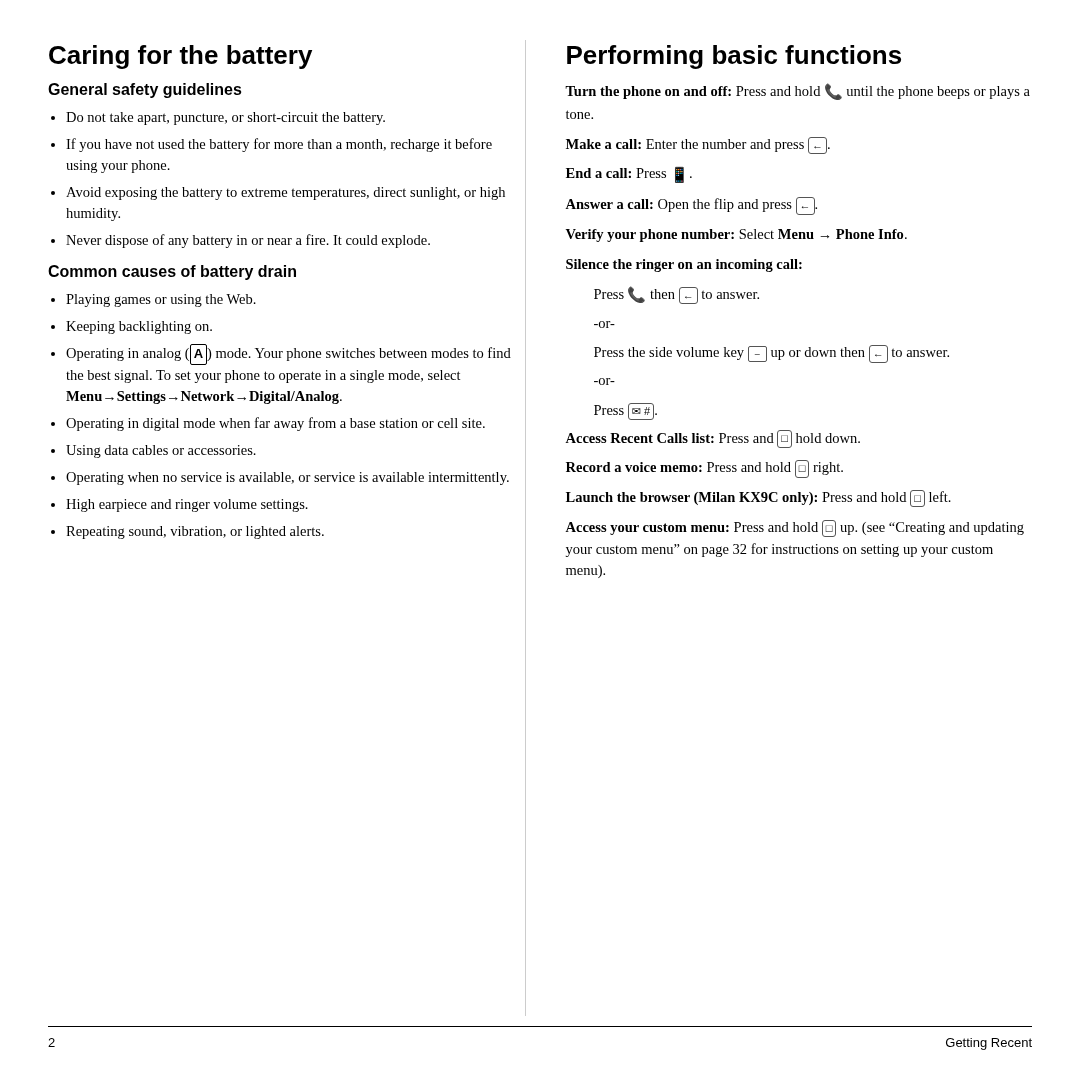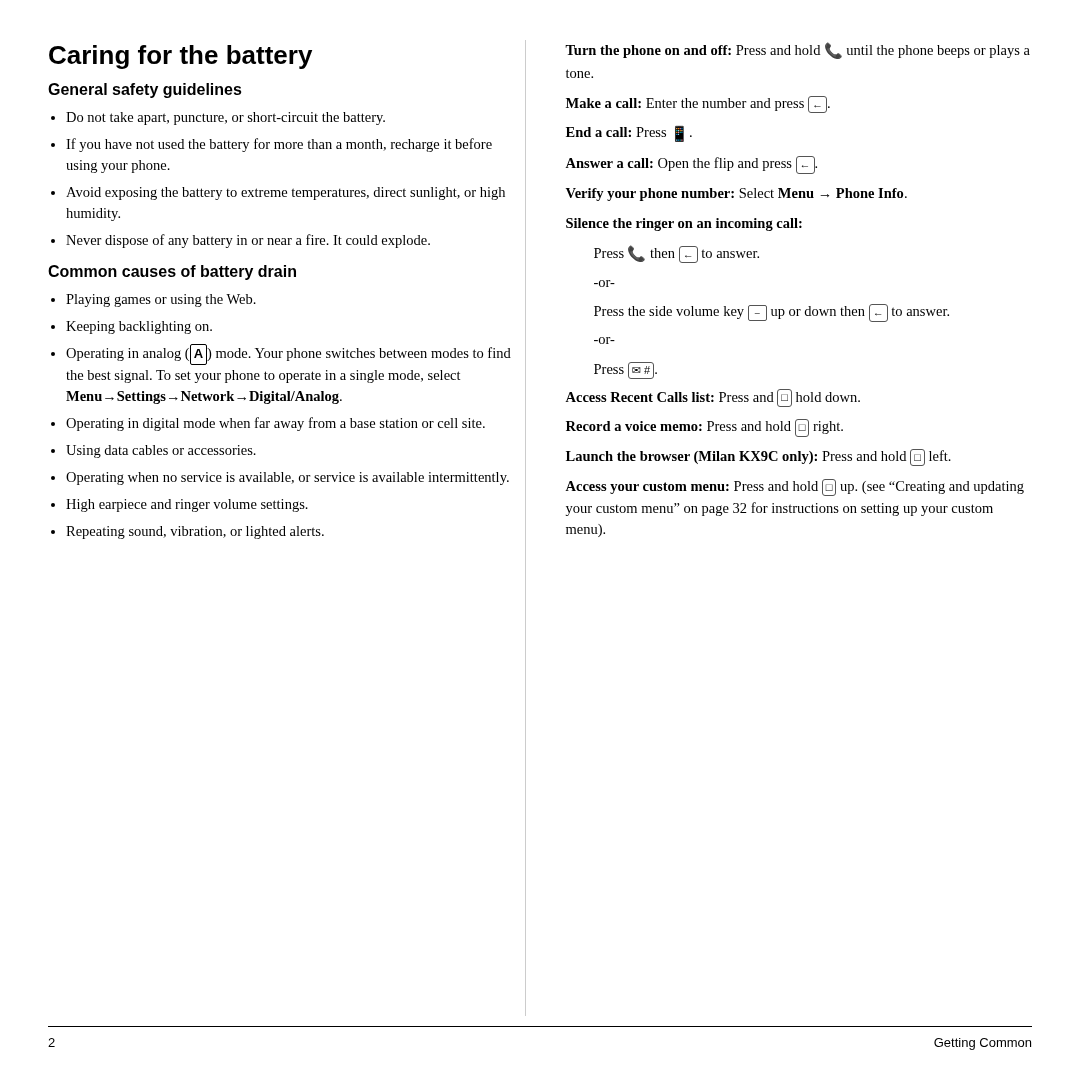--- a/index.html
+++ b/index.html
@@ -143,20 +143,21 @@
         </li>
         <li>Operating in digital mode when far away from a base station or cell site.</li>
         <li>Using data cables or accessories.</li>
         <li>Operating when no service is available, or service is available intermittently.</li>
         <li>High earpiece and ringer volume settings.</li>
         <li>Repeating sound, vibration, or lighted alerts.</li>
       </ul>
     </div>
 
     <div class="right-col">
+      <h1 class="section-title">Performing basic functions</h1>
 
       <p>
         <span class="bold">Turn the phone on and off:</span> Press and hold <span class="icon-phone">📞</span> until the phone beeps or plays a tone.
       </p>
 
       <p>
         <span class="bold">Make a call:</span> Enter the number and press <span class="icon-inline">←</span>.
       </p>
 
       <p>
@@ -205,15 +206,15 @@
       </p>
 
       <p>
         <span class="bold">Access your custom menu:</span> Press and hold <span class="icon-inline">□</span> up. (see “Creating and updating your custom menu” on page 32 for instructions on setting up your custom menu).
       </p>
     </div>
   </div>
 
   <div class="footer">
     <span>2</span>
-    <span>Getting Common</span>
+    <span>Getting Recent</span>
   </div>
 </div>
 
 </body></html>

